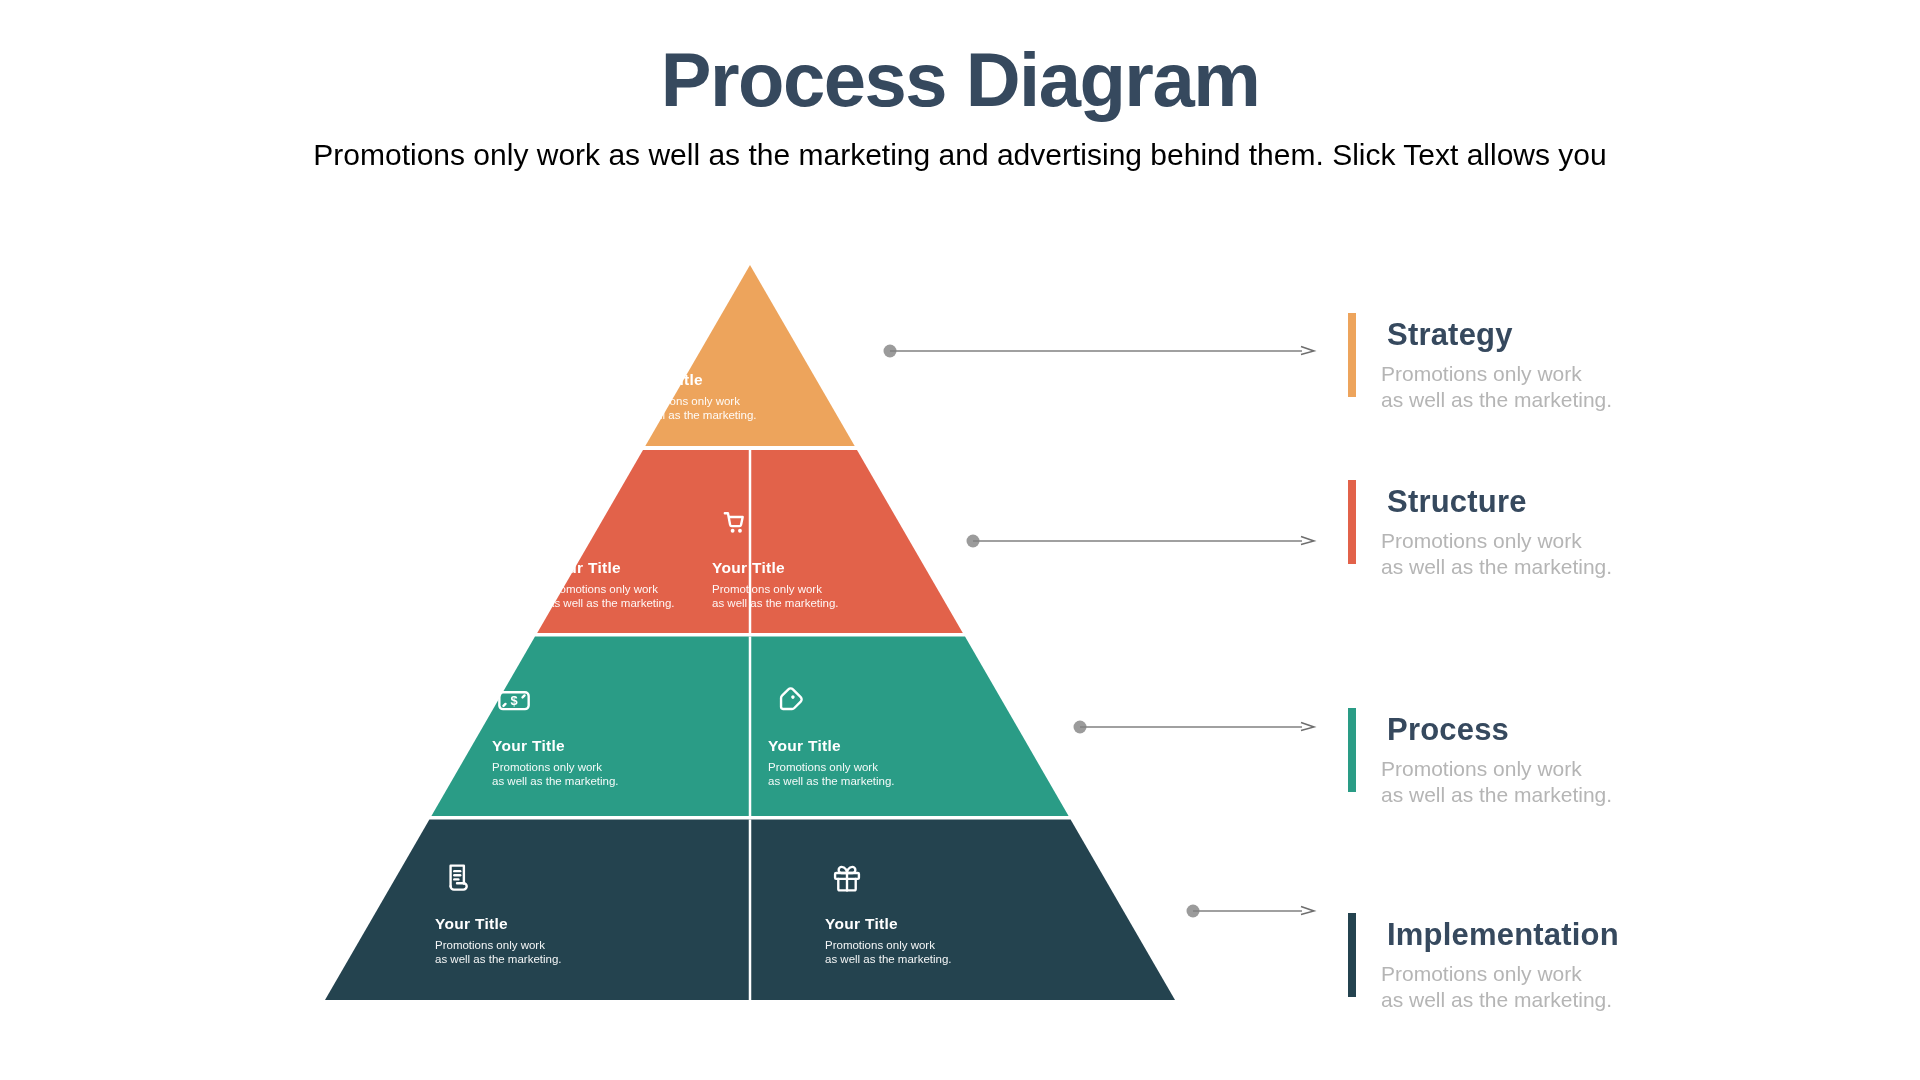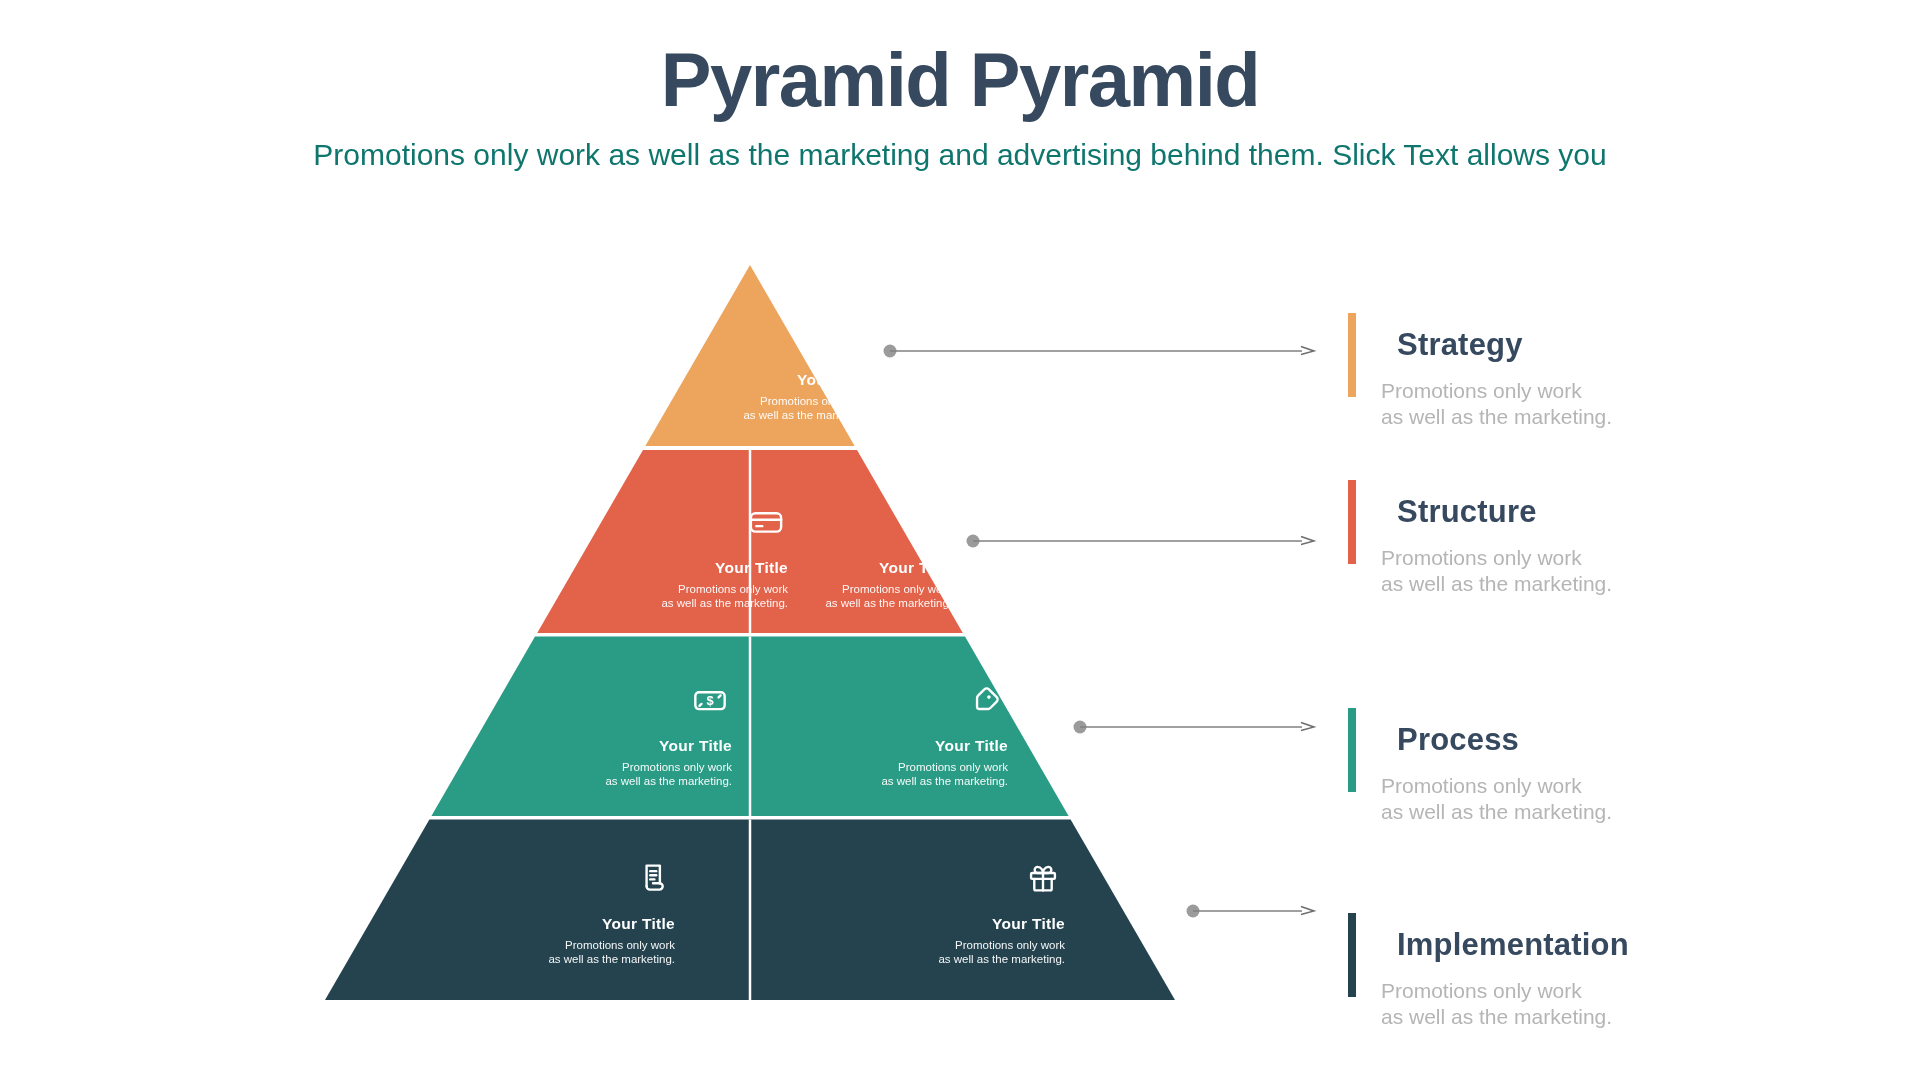--- a/index.html
+++ b/index.html
@@ -3,47 +3,47 @@
 <meta charset="utf-8">
 <style>
   html,body{margin:0;padding:0;background:#fff}
   body{width:1920px;height:1080px;overflow:hidden;font-family:"Liberation Sans",sans-serif}
   .slide{position:relative;width:1920px;height:1080px;background:#fff}
 
   
   .page-title{margin:0;padding-top:40px;text-align:center;font-size:76px;font-weight:bold;
               color:#36495E;letter-spacing:-1.5px;line-height:1.05}
   .page-subtitle{margin:16px 0 0;text-align:center;font-size:30px;line-height:37px;
-                 color:#0f766e;font-weight:normal}
+                 color:#000000;font-weight:normal}
   .sub-line{display:block}
 
   
   .diagram{position:absolute;left:0;top:0;width:1920px;height:1080px;display:block}
 
   
-  .seg{position:absolute;width:240px;text-align:right;color:#fff}
+  .seg{position:absolute;width:240px;text-align:left;color:#fff}
   .seg-icon{width:44px;height:44px;display:inline-block}
   .seg-icon *{stroke:#fff;stroke-width:2.6;fill:none;stroke-linecap:round;stroke-linejoin:round}
   .seg-icon .fill{fill:#fff;stroke:none}
   .seg-icon .glyph{fill:#fff;stroke:none;font:bold 14px "Liberation Sans",sans-serif;text-anchor:middle}
   .seg-title{margin-top:11px;font-size:15.5px;font-weight:bold;letter-spacing:.3px}
   .seg-desc{margin-top:6px;font-size:11.5px;line-height:13.5px;color:rgba(255,255,255,.95)}
 
   
   .side-label{position:absolute;left:1348px;display:flex;align-items:flex-start}
   .side-text{margin-left:25px}
-  .side-text h2{margin:16px;font-size:31px;font-weight:bold;color:#36495E;line-height:1.05;letter-spacing:.2px}
+  .side-text h2{margin:6px;font-size:31px;font-weight:bold;color:#36495E;line-height:1.05;letter-spacing:.2px}
   .side-desc{margin-top:9px;font-size:21px;line-height:26px;color:#B5B5B5}
 </style>
 </head>
 <body>
 
 <div class="slide">
 
-  <h1 class="page-title">Pyramid Pyramid</h1>
+  <h1 class="page-title">Process Diagram</h1>
   <p class="page-subtitle">
     <span class="sub-line">Promotions only work as well as the marketing and advertising behind them. Slick Text allows you</span>
   </p>
 
   <svg class="diagram" viewBox="0 0 1920 1080">
 
     <polygon points="750,265 854.7,446 645.3,446" fill="#EDA45C"></polygon>
     <polygon points="643,450 857,450 962.8,633 537.2,633" fill="#E2624A"></polygon>
     <polygon points="535,636.5 965,636.5 1068.6,816 431.4,816" fill="#2A9C86"></polygon>
     <polygon points="429.4,819.5 1070.6,819.5 1175,1000 325,1000" fill="#24434F"></polygon>

